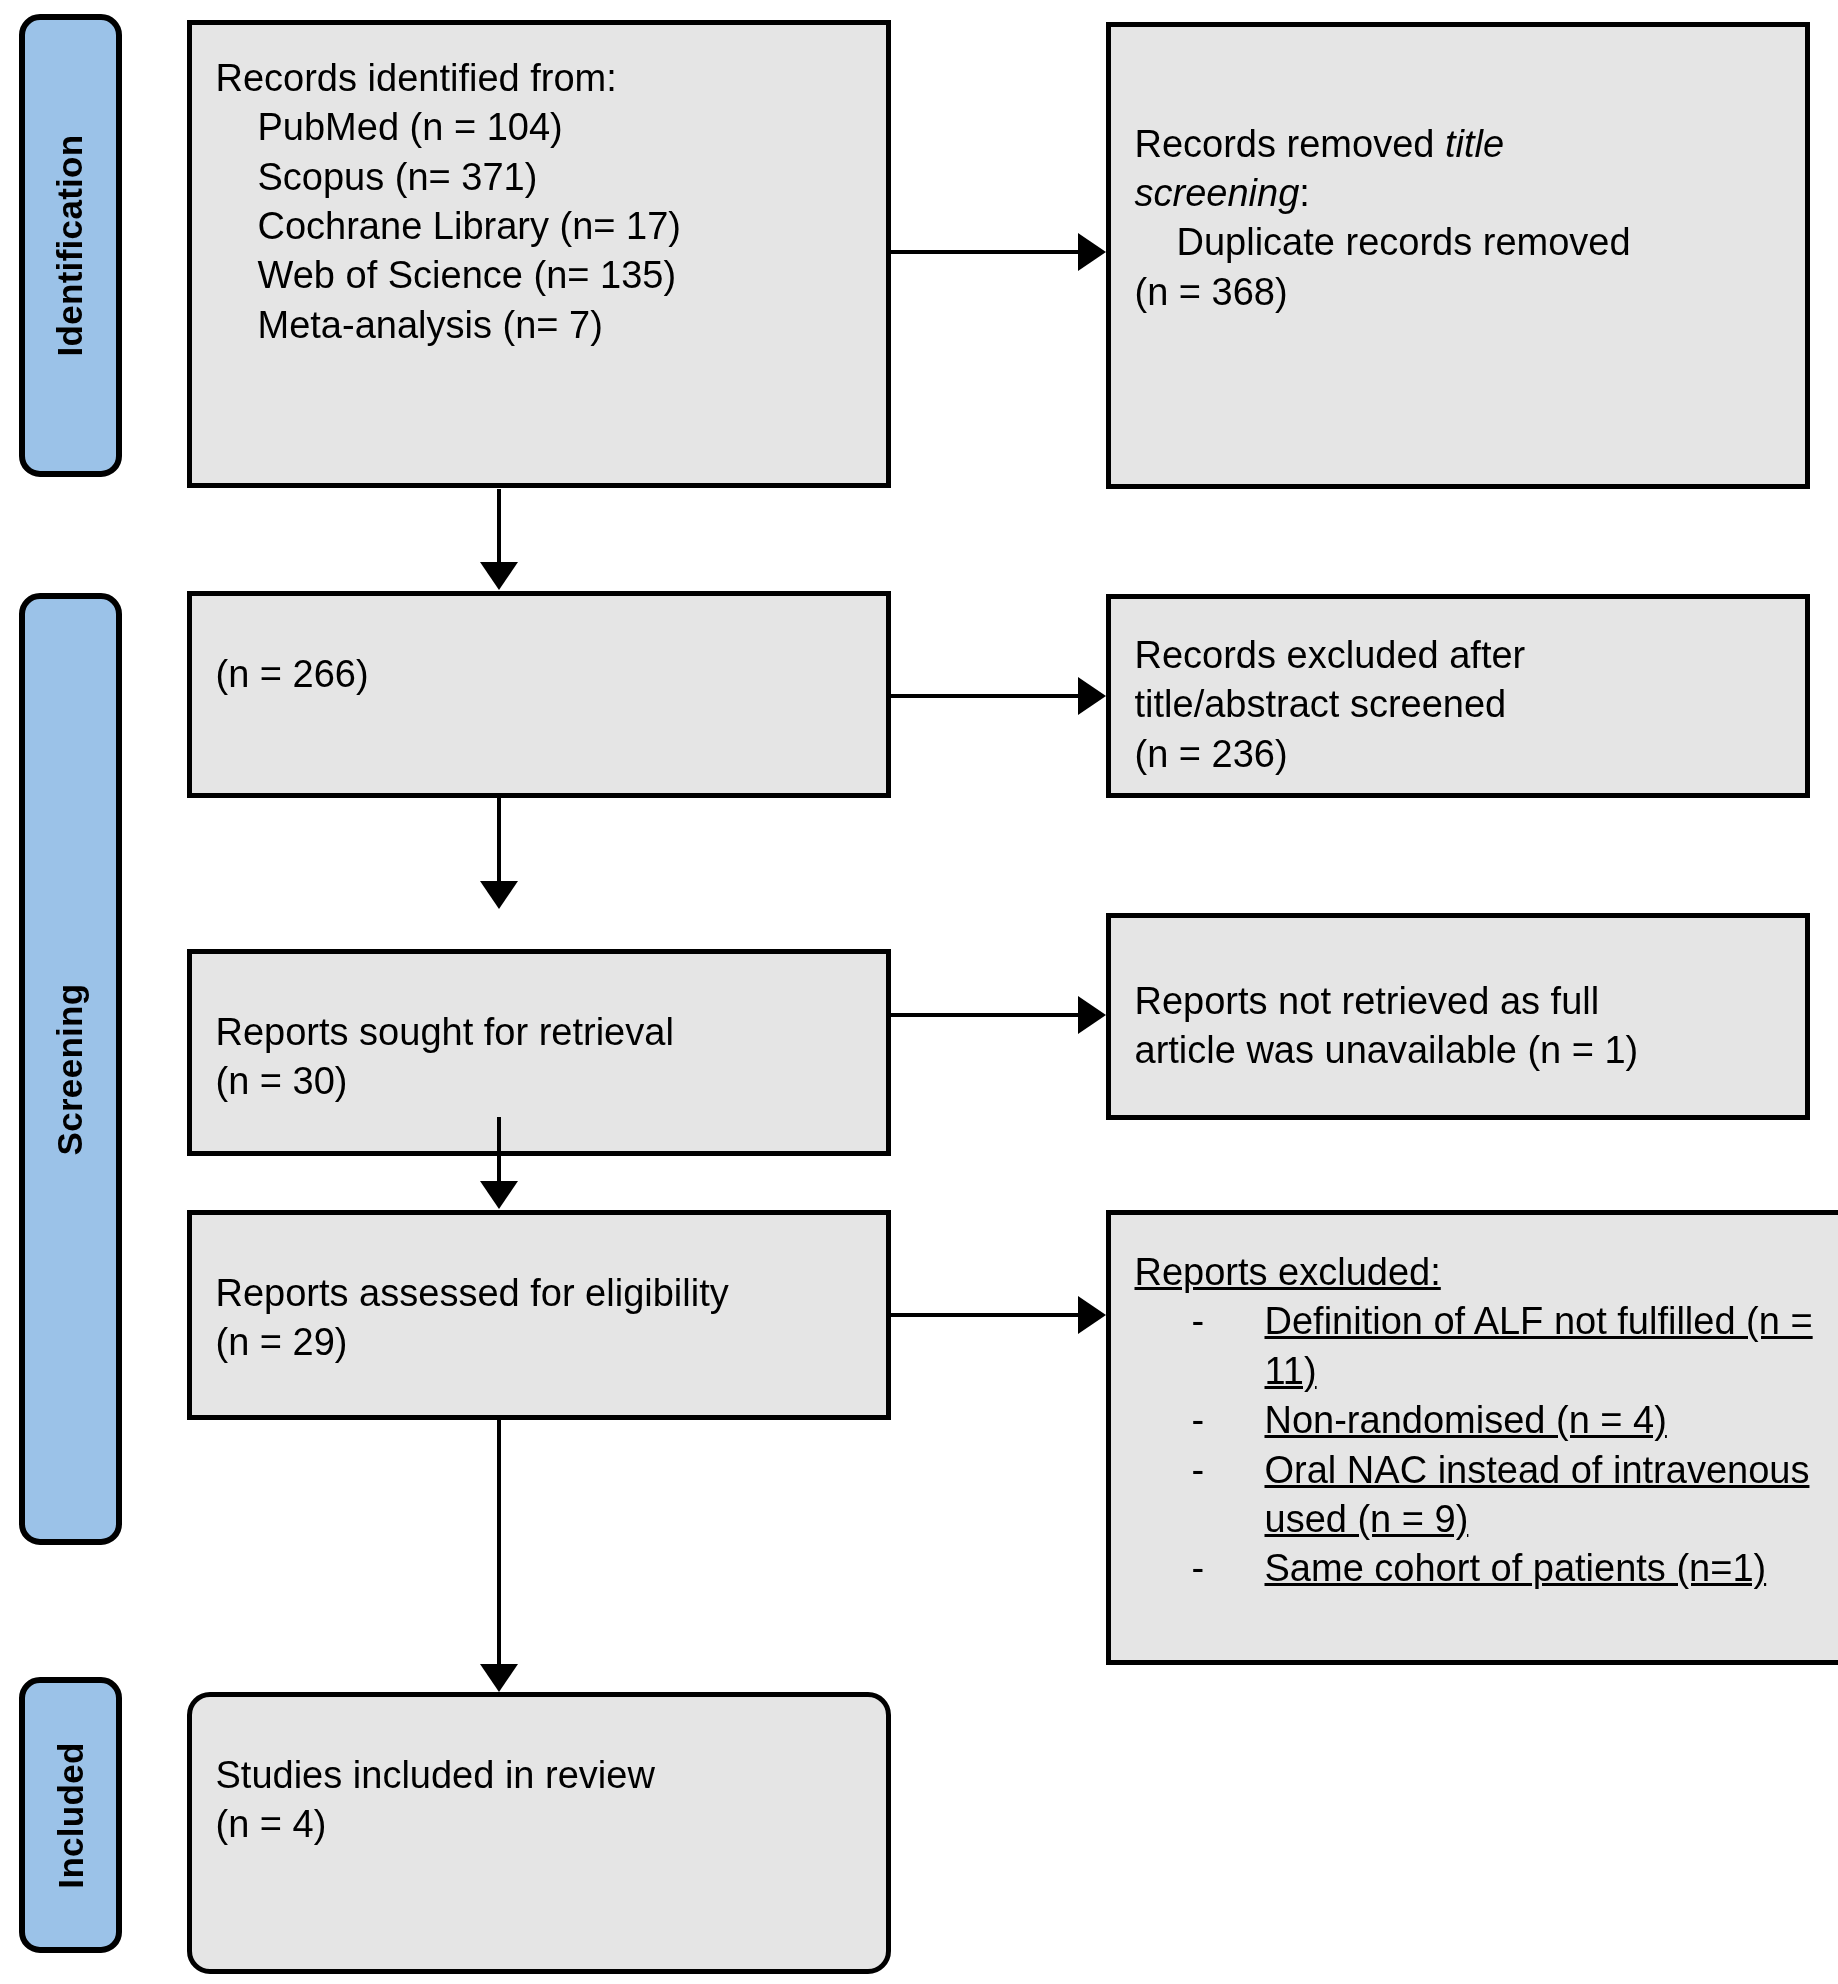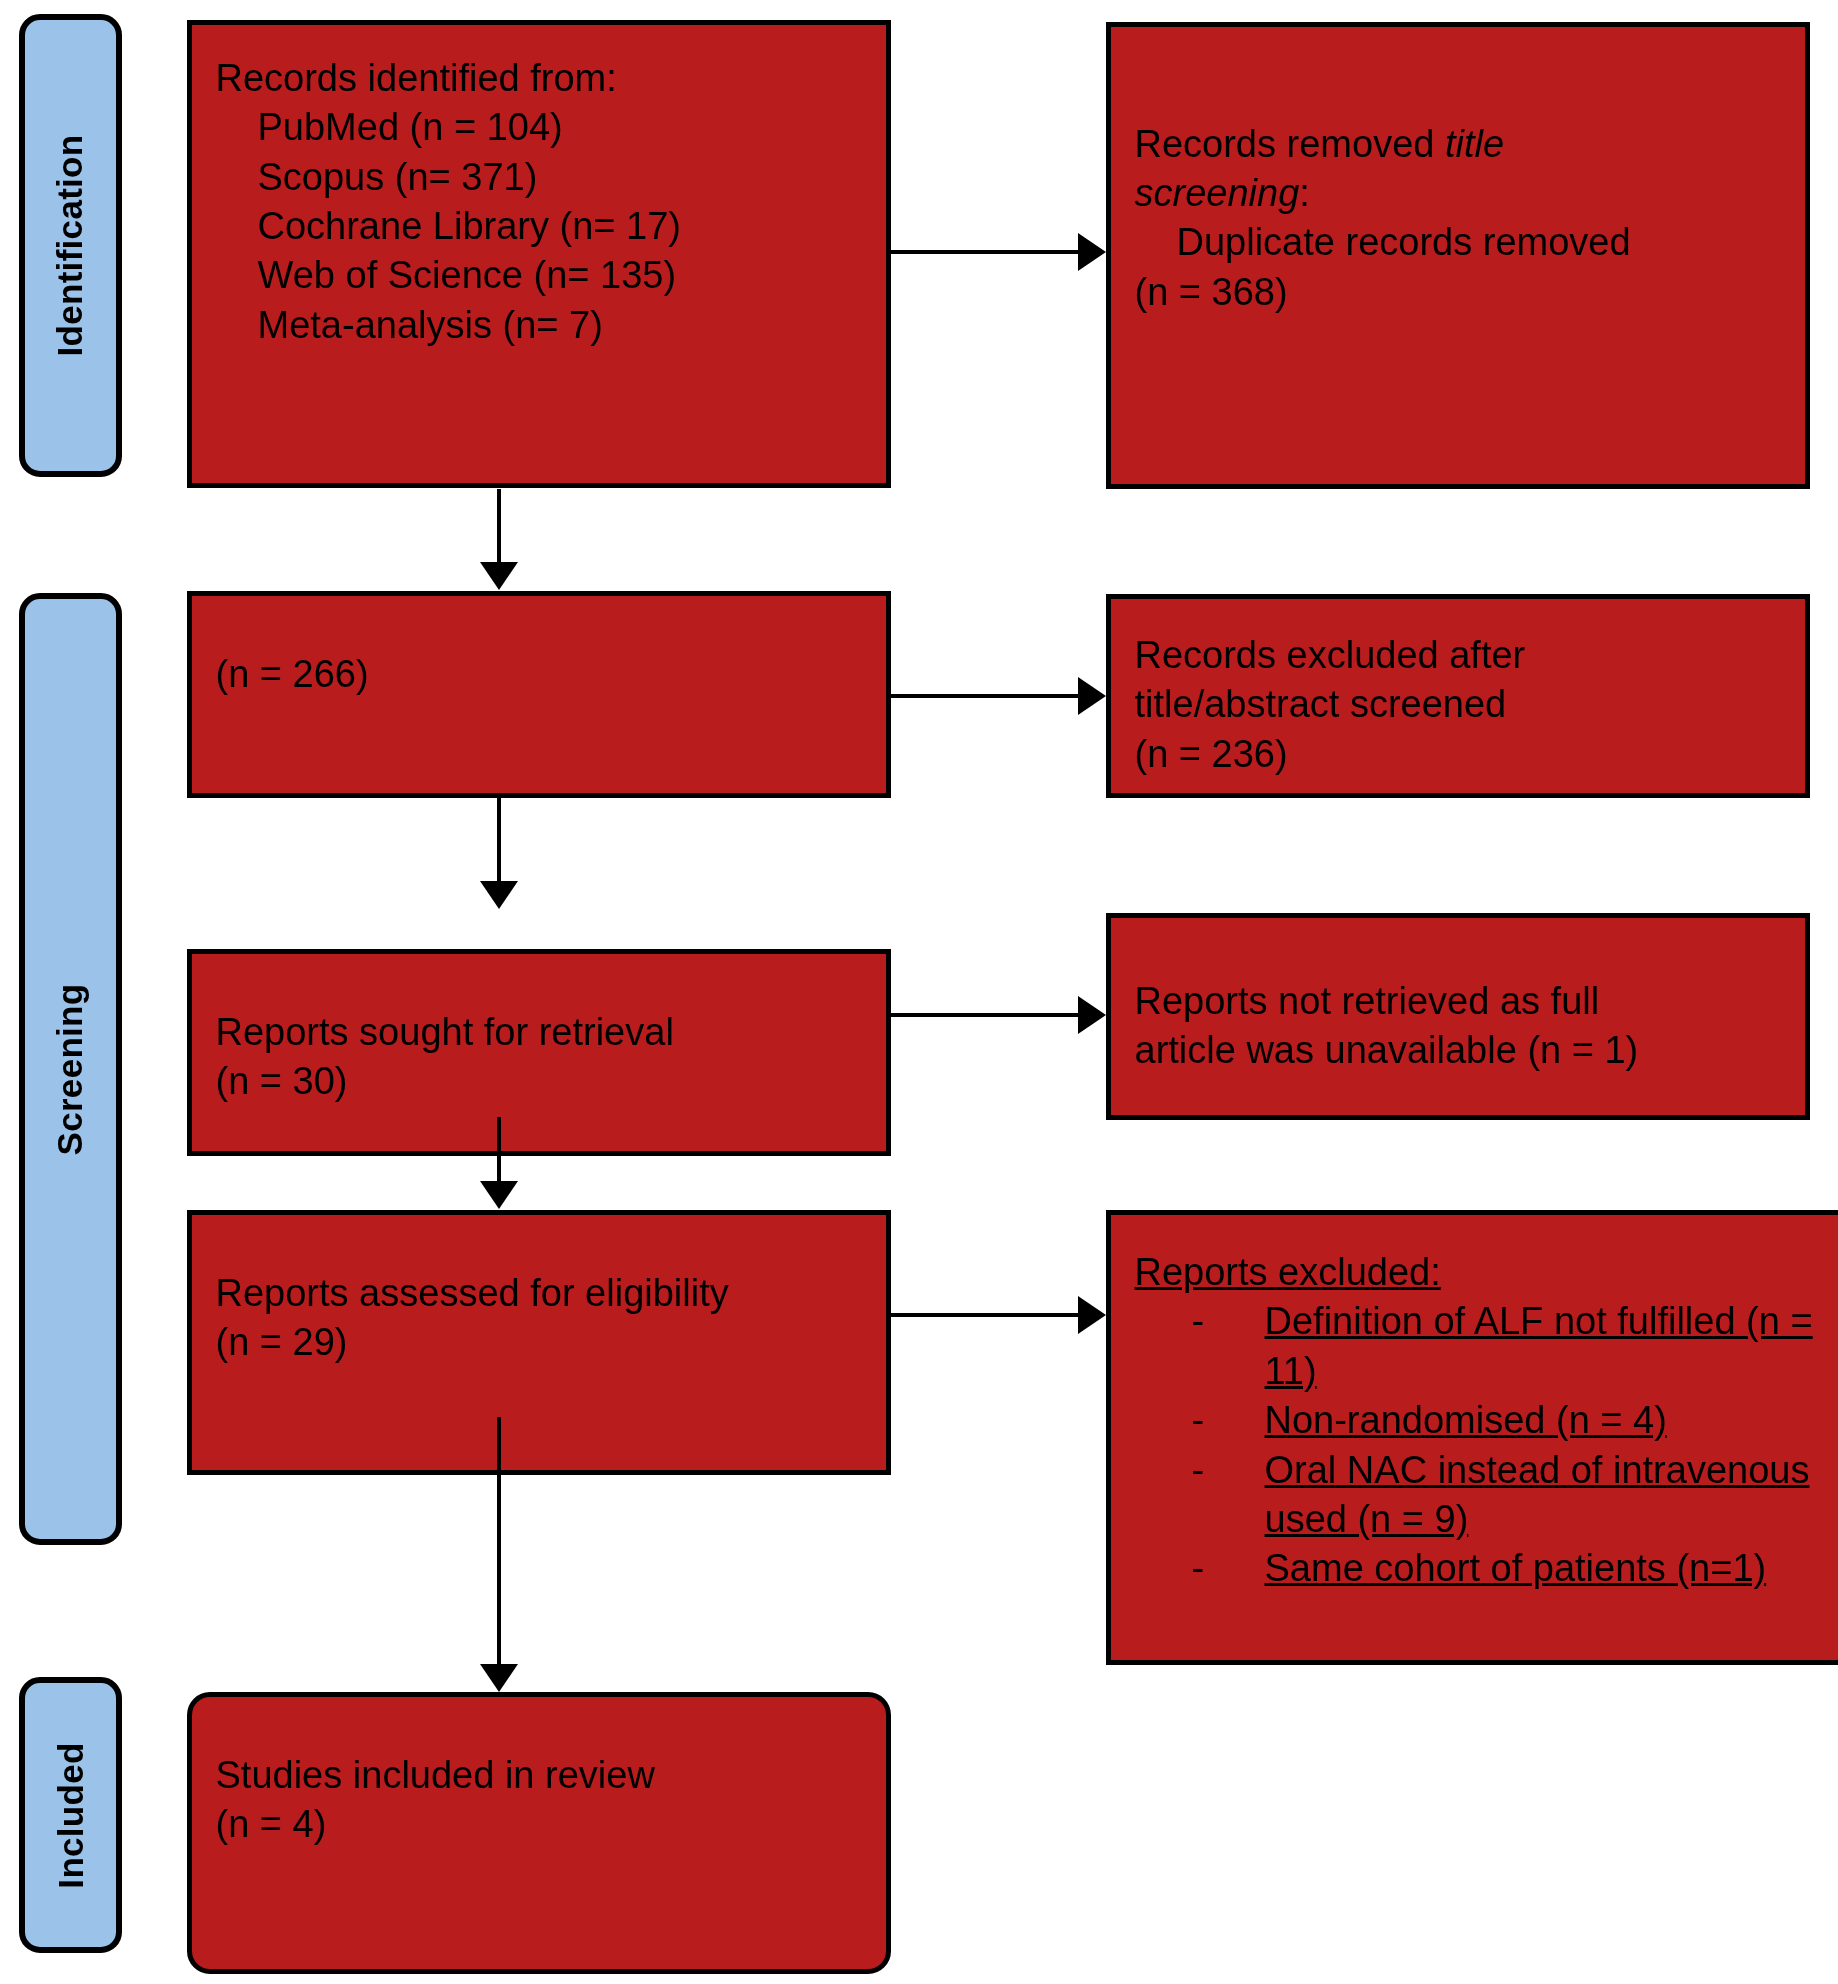--- a/index.html
+++ b/index.html
@@ -36,21 +36,21 @@
     font-size: 35px;
     font-weight: bold;
     letter-spacing: 0.3px;
     color: #000000;
     line-height: 1;
   }
 
   
   .flow-box {
     position: absolute;
-    background: #b91c1c;
+    background: #e5e5e5;
     border: 5.6px solid #000000;
     box-sizing: border-box;
     padding: 28.5px 22px 12.4px 23.5px;
   }
   .flow-box .box-text {
     font-size: 38px;
     line-height: 1.30;
     color: #000000;
     white-space: pre-wrap;
   }
@@ -137,21 +137,21 @@
 
   <div class="flow-box" style="left:187px; top:591px; width:704px; height:207px; padding-top:54px;">
     <div class="box-text">(n = 266)</div>
   </div>
 
   <div class="flow-box" style="left:187px; top:910px; width:704px; height:207px; padding-top:54px;margin-top:39px;">
     <div class="box-text">Reports sought for retrieval</div>
     <div class="box-text">(n = 30)</div>
   </div>
 
-  <div class="flow-box" style="left:187px; top:1210px; width:704px; height:265px; padding-top:54px;">
+  <div class="flow-box" style="left:187px; top:1210px; width:704px; height:210px; padding-top:54px;">
     <div class="box-text">Reports assessed for eligibility</div>
     <div class="box-text">(n = 29)</div>
   </div>
 
   <div class="flow-box" style="left:187px; top:1692px; width:704px; height:282px; padding-top:54px;border-radius:23px;">
     <div class="box-text">Studies included in review</div>
     <div class="box-text">(n = 4)</div>
   </div>
 
   <div class="flow-box" style="left:1106px; top:21.7px; width:704px; height:467px; padding-top:93px;">

